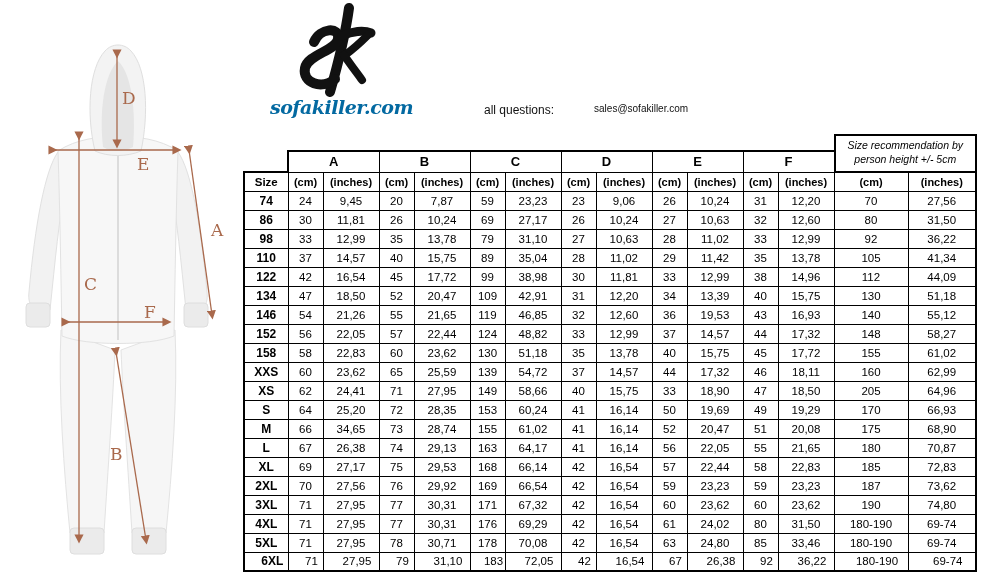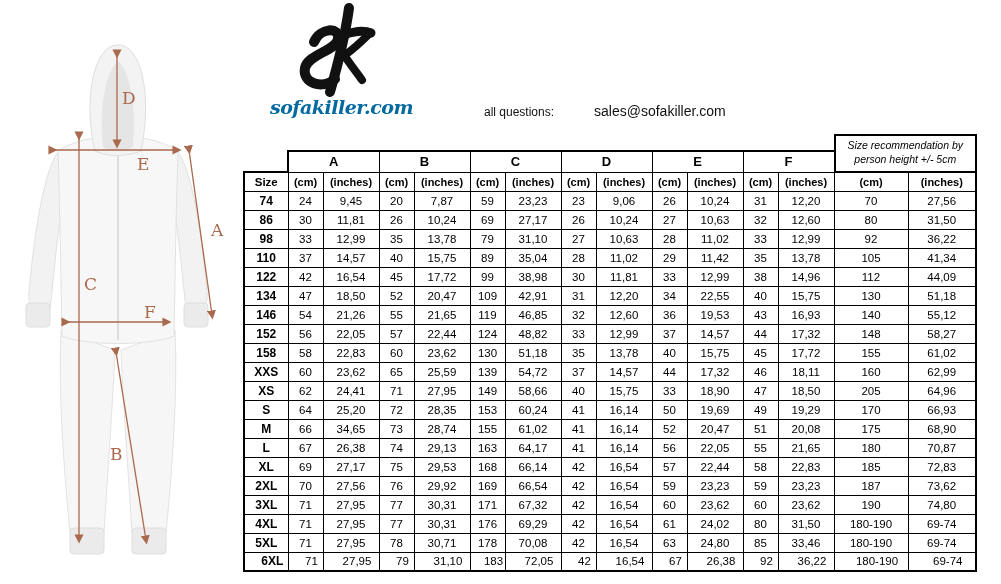--- a/index.html
+++ b/index.html
@@ -14,23 +14,23 @@
 
   
   #logo-area { position:absolute; left:272px; top:2px; width:130px; height:96px; }
   #site-text {
     position:absolute; left:270px; top:96px; width:140px;
     font-family:"DejaVu Serif", serif; font-style:italic; font-weight:bold;
     font-size:19px; letter-spacing:-0.5px; color:#0369a1;
   }
 
   
-  #contact { position:absolute; left:484px; top:103px; display:flex; align-items:flex-end; }
+  #contact { position:absolute; left:484px; top:103px; display:flex; align-items:flex-start;gap:28px; }
   #contact .q-label { font-size:12px; color:#111; }
-  #contact .email   { font-size:14px; color:#111; margin-left:40px; }
+  #contact .email   { font-size:10px; color:#111; margin-left:12px; }
 
   
   #size-table-wrap { position:absolute; left:243px; top:150px; }
   table { border-collapse:collapse; table-layout:fixed; background:#fff; }
   th, td {
     border:1px solid #000; text-align:center; vertical-align:middle;
     padding:0; overflow:hidden; white-space:nowrap;
   }
   tr.group-row { height:21px; }
   tr.units-row { height:19px; }
@@ -263,21 +263,21 @@
             <th class="size-cell">134</th>
             <td class="value-cell">47</td>
             <td class="value-cell">18,50</td>
             <td class="value-cell">52</td>
             <td class="value-cell">20,47</td>
             <td class="value-cell">109</td>
             <td class="value-cell">42,91</td>
             <td class="value-cell">31</td>
             <td class="value-cell">12,20</td>
             <td class="value-cell">34</td>
-            <td class="value-cell">22,55</td>
+            <td class="value-cell">13,39</td>
             <td class="value-cell">40</td>
             <td class="value-cell">15,75</td>
             <td class="value-cell">130</td>
             <td class="value-cell col-last">51,18</td>
           </tr>
           <tr class="data-row">
             <th class="size-cell">146</th>
             <td class="value-cell">54</td>
             <td class="value-cell">21,26</td>
             <td class="value-cell">55</td>

